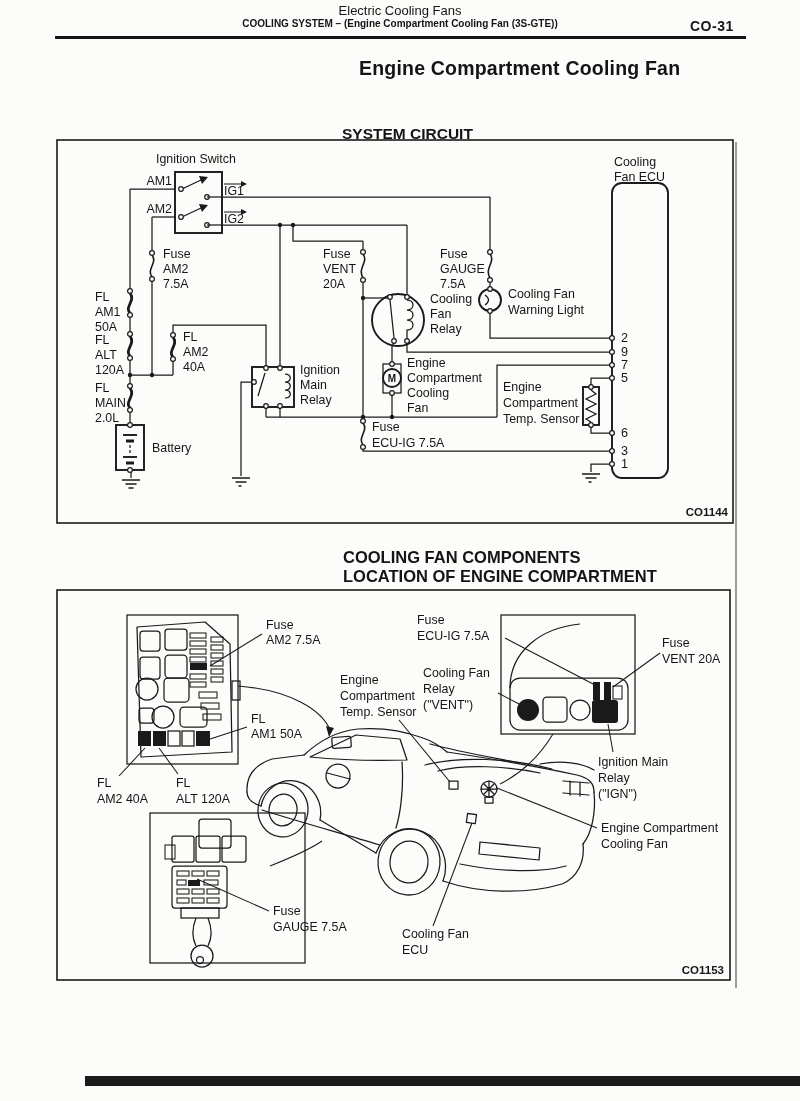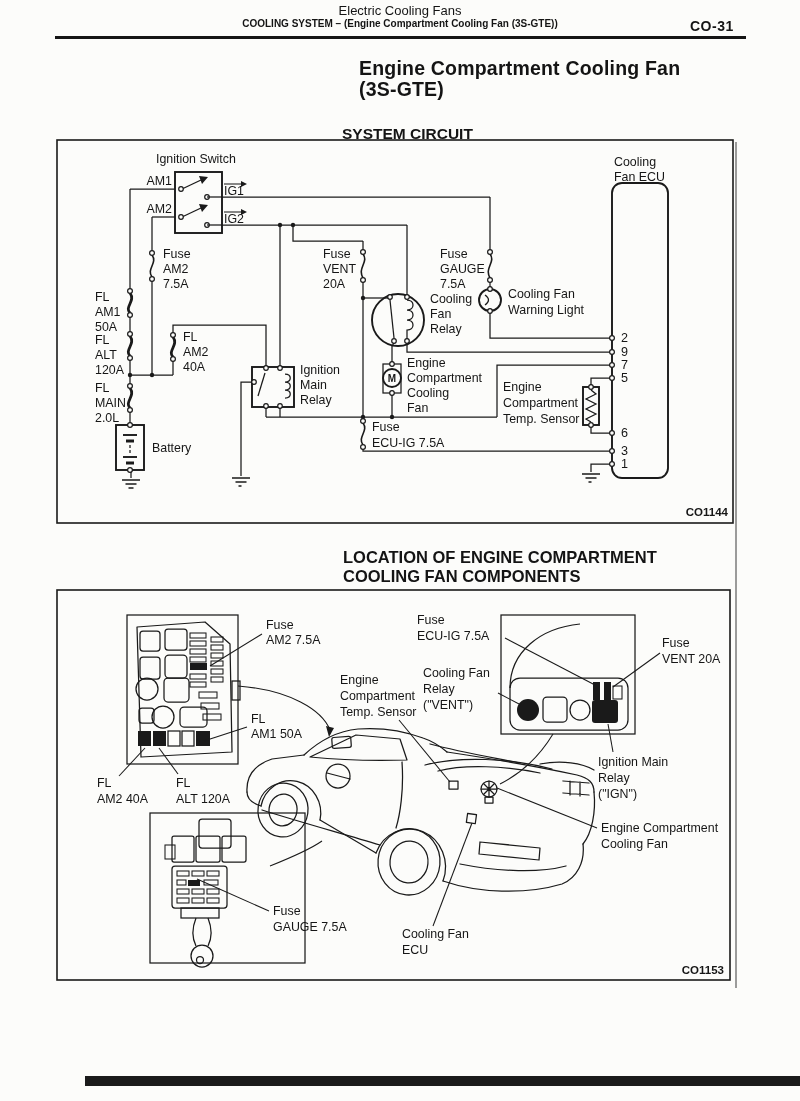--- a/index.html
+++ b/index.html
@@ -33,26 +33,25 @@
 
 <div class="page">
 
   <div class="abs hdr1">Electric Cooling Fans</div>
   <div class="abs hdr2">COOLING SYSTEM – (Engine Compartment Cooling Fan (3S-GTE))</div>
   <div class="abs pagenum">CO-31</div>
   <div class="abs rule"></div>
 
   <div class="abs title">
     <div>Engine Compartment Cooling Fan</div>
-    <div>(3S-GTE)</div>
   </div>
   <div class="abs sub1">SYSTEM CIRCUIT</div>
   <div class="abs sub2">
+    <div>COOLING FAN COMPONENTS</div>
     <div>LOCATION OF ENGINE COMPARTMENT</div>
-    <div>COOLING FAN COMPONENTS</div>
   </div>
 
   <svg class="art" width="800" height="1101" viewBox="0 0 800 1101">
 
     <g>
       <rect x="57" y="140" width="676" height="383" class="fz"></rect>
 
       <g class="w">
         <path d="M130,189 H175"></path>
           <path d="M152,217 H175"></path>

